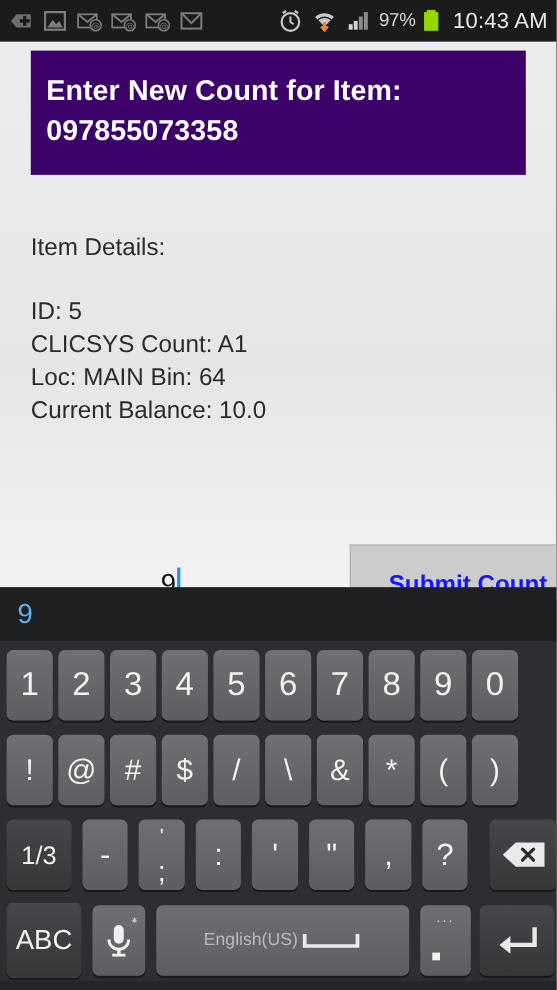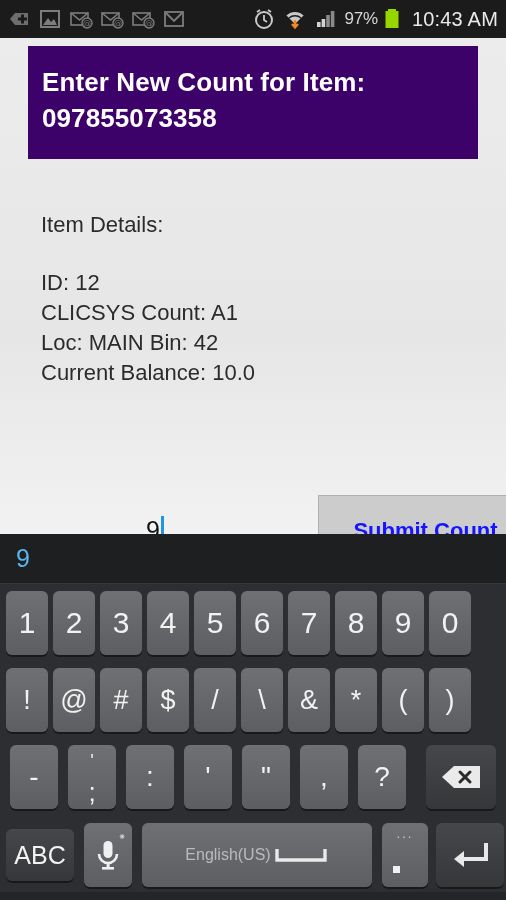--- a/index.html
+++ b/index.html
@@ -81,21 +81,20 @@
     font-size: 26px;
     font-weight: bold;
     line-height: 36px;
     letter-spacing: 0.1px;
   }
   #details {
     position: absolute;
     top: 172px;
     left: 28px;
     width: 440px;
-    margin-left: 13px;
   }
   .det-title {
     font-size: 22px;
     color: #2b2b2b;
     line-height: 30px;
   }
   .det-gap { height: 28px; }
   .det-line {
     font-size: 22px;
     color: #2b2b2b;
@@ -233,21 +232,21 @@
   
   #row-sym .key { width: 42px; height: 64px; margin-left: 5px; }
   #row-sym .key:first-child { margin-left: 6px; }
 
   
   #row-punc .k-mode { width: 68px; height: 64px; margin-left: 6px; font-size: 23px; }
   #row-punc .key.pk { width: 48px; height: 64px; margin-left: 10px; }
   #row-punc .k-back { width: 70px; height: 64px; margin-left: 20px; }
 
   
-  #row-bot .k-abc   { width: 68px; height: 52px; margin-left: 6px; font-size: 25px; }
+  #row-bot .k-abc   { width: 68px; height: 68px; margin-left: 6px; font-size: 25px; }
   #row-bot .k-mic   { width: 48px; height: 64px; margin-left: 10px; }
   #row-bot .k-space { width: 230px; height: 64px; margin-left: 10px; gap: 2px; }
   #row-bot .k-dot   { width: 46px; height: 64px; margin-left: 10px; position: relative; }
   #row-bot .k-enter { width: 68px; height: 64px; margin-left: 8px; }
 
   .space-label {
     color: #b9babc;
     font-size: 16px;
     line-height: 16px;
   }
@@ -380,23 +379,23 @@
   <div id="app">
 
     <div id="header-band">
       <div class="htxt">Enter New Count for Item:</div>
       <div class="htxt">097855073358</div>
     </div>
 
     <div id="details">
       <div class="det-title">Item Details:</div>
       <div class="det-gap"></div>
-      <div class="det-line">ID: 12</div>
+      <div class="det-line">ID: 5</div>
       <div class="det-line">CLICSYS Count: A1</div>
-      <div class="det-line">Loc: MAIN Bin: 42</div>
+      <div class="det-line">Loc: MAIN Bin: 64</div>
       <div class="det-line">Current Balance: 10.0</div>
     </div>
 
     <div id="count-input-wrap">
       <div id="count-input-value"><span class="composing">9</span><span id="count-caret"></span></div>
       <div id="count-underline"></div>
     </div>
 
     <div id="submit-count-button">
       <span>Submit Count</span>
@@ -429,20 +428,21 @@
       <div class="key sym">$</div>
       <div class="key sym">/</div>
       <div class="key sym">\</div>
       <div class="key sym">&amp;</div>
       <div class="key sym">*</div>
       <div class="key sym">(</div>
       <div class="key sym">)</div>
     </div>
 
     <div class="kb-row" id="row-punc">
+      <div class="key dark k-mode">1/3</div>
 
       <div class="key pk">
         <span class="punc-single">-</span>
       </div>
       <div class="key pk">
         <div class="punc-sub">
           <div class="punc-top">'</div>
           <div class="punc-bottom">;</div>
         </div>
       </div>

